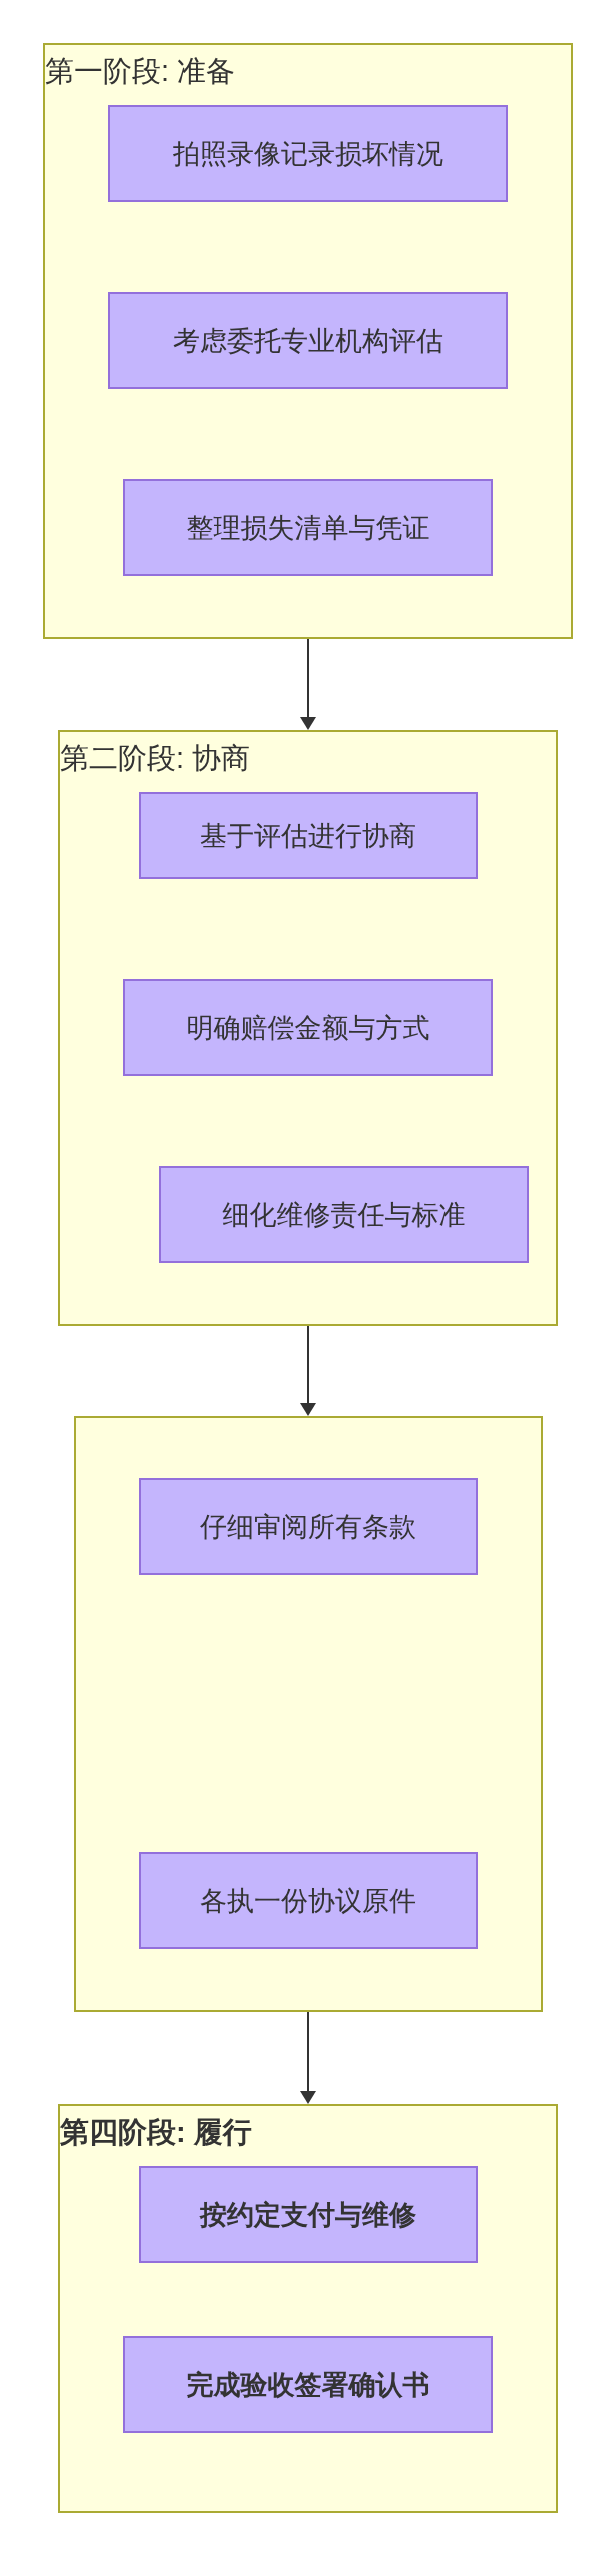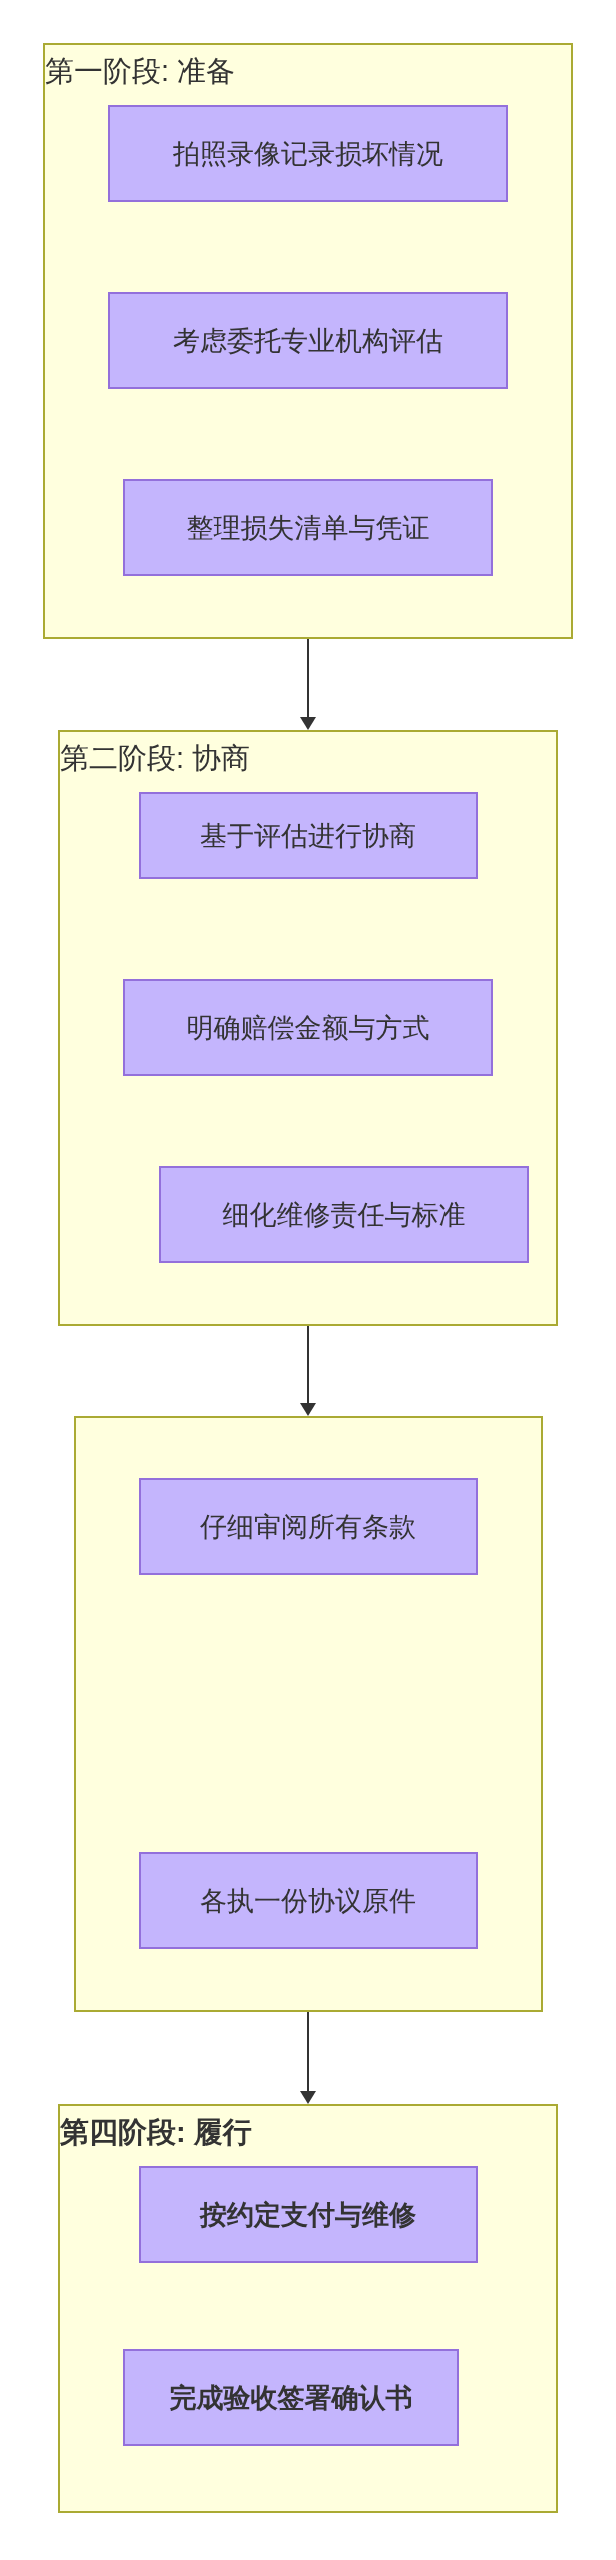--- a/index.html
+++ b/index.html
@@ -74,21 +74,21 @@
       <div class="node" style="left: 63px; top: 247px; width: 370px; height: 97px;">明确赔偿金额与方式</div>
       <div class="node" style="left: 63px; top: 434px; width: 370px; height: 97px; margin-left: 36px;">细化维修责任与标准</div>
     </div>
     <div class="stage" style="left: 73.5px; top: 1416px; width: 469px; height: 596px;">
       <div class="node" style="left: 63px; top: 60px; width: 339px; height: 97px;">仔细审阅所有条款</div>
       <div class="node" style="left: 63px; top: 434px; width: 339px; height: 97px;">各执一份协议原件</div>
     </div>
     <div class="stage" style="left: 58px; top: 2104px; width: 500px; height: 409px; font-weight: bold;">
       <div class="stage-title">第四阶段: 履行</div>
       <div class="node" style="left: 78.5px; top: 60px; width: 339px; height: 97px;">按约定支付与维修</div>
-      <div class="node" style="left: 63px; top: 243px; width: 336px; height: 97px;">完成验收签署确认书</div>
+      <div class="node" style="left: 63px; top: 230px; width: 370px; height: 97px;">完成验收签署确认书</div>
     </div>
     <div class="arrow-line" style="left: 307px; top: 639px; height: 78px; background: rgb(51, 51, 51);"></div>
     <div class="arrow-head" style="left: 300px; top: 717px; border-top-color: rgb(51, 51, 51);"></div>
     <div class="arrow-line" style="left: 307px; top: 1326px; height: 77px; background: rgb(51, 51, 51);"></div>
     <div class="arrow-head" style="left: 300px; top: 1403px; border-top-color: rgb(51, 51, 51);"></div>
     <div class="arrow-line" style="left: 307px; top: 2012px; height: 79px; background: rgb(51, 51, 51);"></div>
     <div class="arrow-head" style="left: 300px; top: 2091px; border-top-color: rgb(51, 51, 51);"></div>
   </div>
 
 </body></html>

